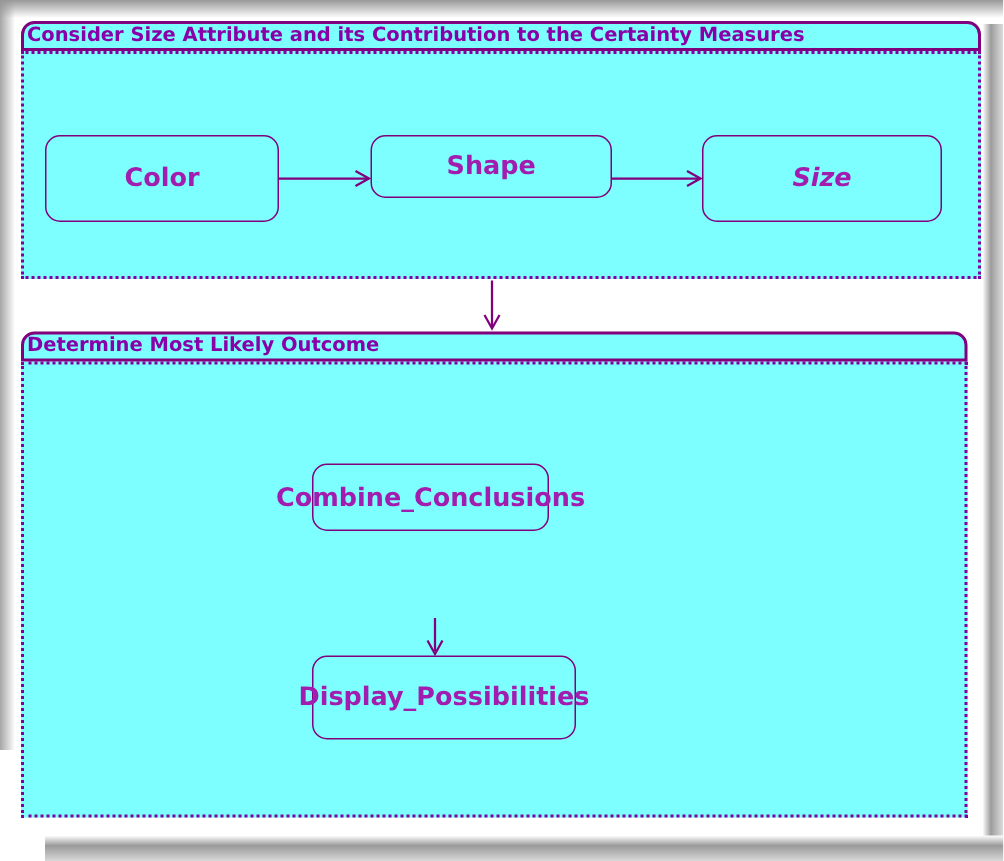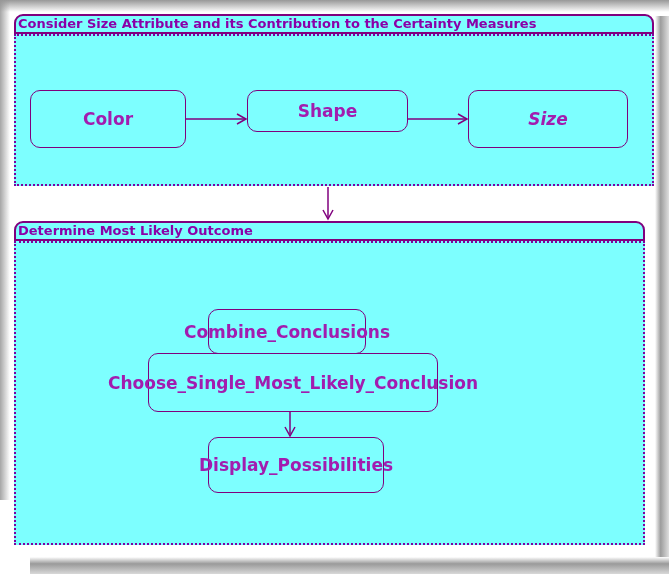--- a/index.html
+++ b/index.html
@@ -107,20 +107,17 @@
   <div class="node" id="node-shape">
     <span>Shape</span>
   </div>
   <div class="node" id="node-size">
     <span>Size</span>
   </div>
 
   <div class="node" id="node-combine">
     <span>Combine_Conclusions</span>
   </div>
-  <div class="node" id="node-choose">
-    <span>Choose_Single_Most_Likely_Conclusion</span>
-  </div>
   <div class="node" id="node-display">
     <span>Display_Possibilities</span>
   </div>
 
 </div>
 
 </body></html>

